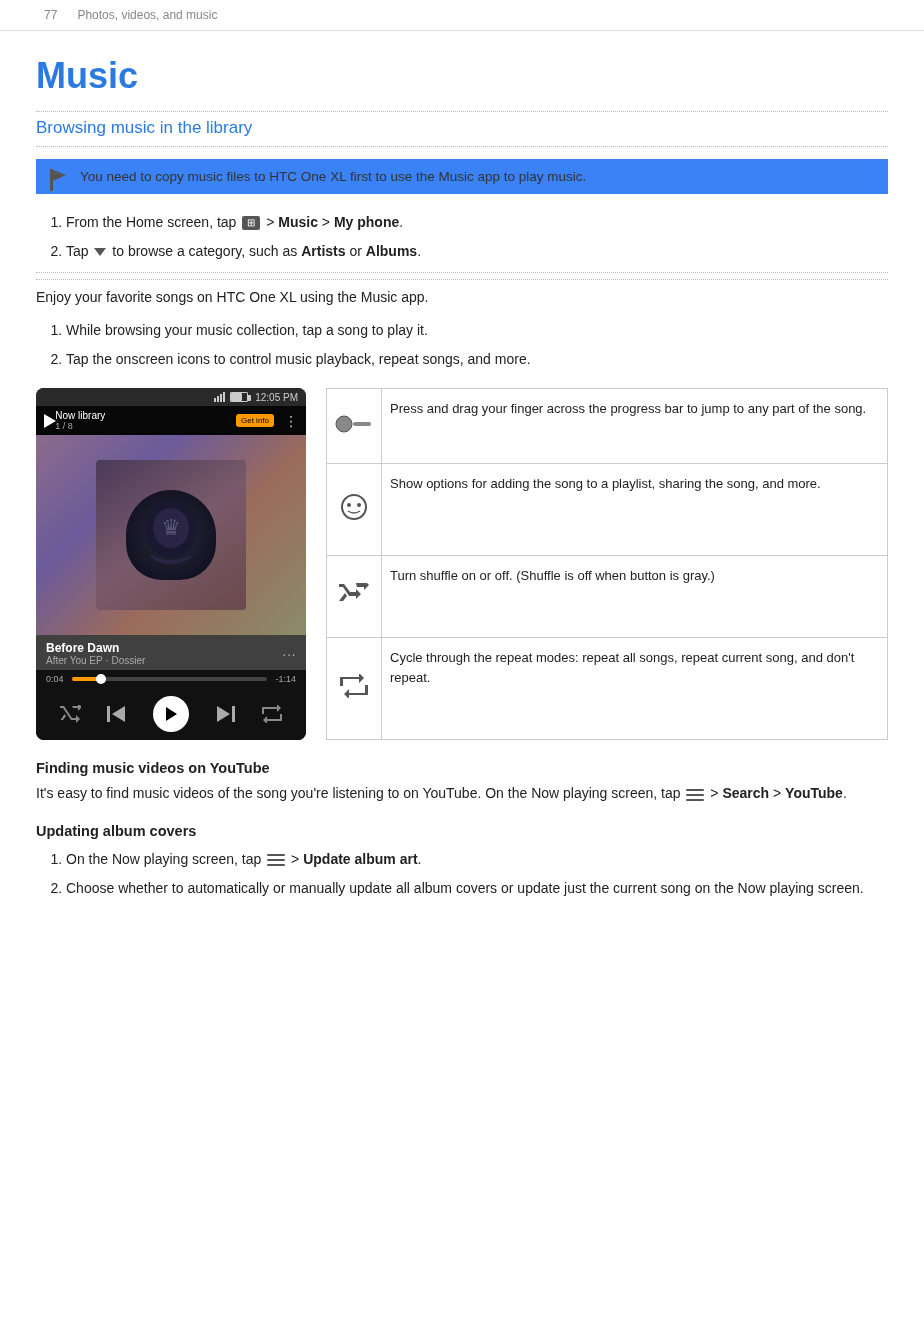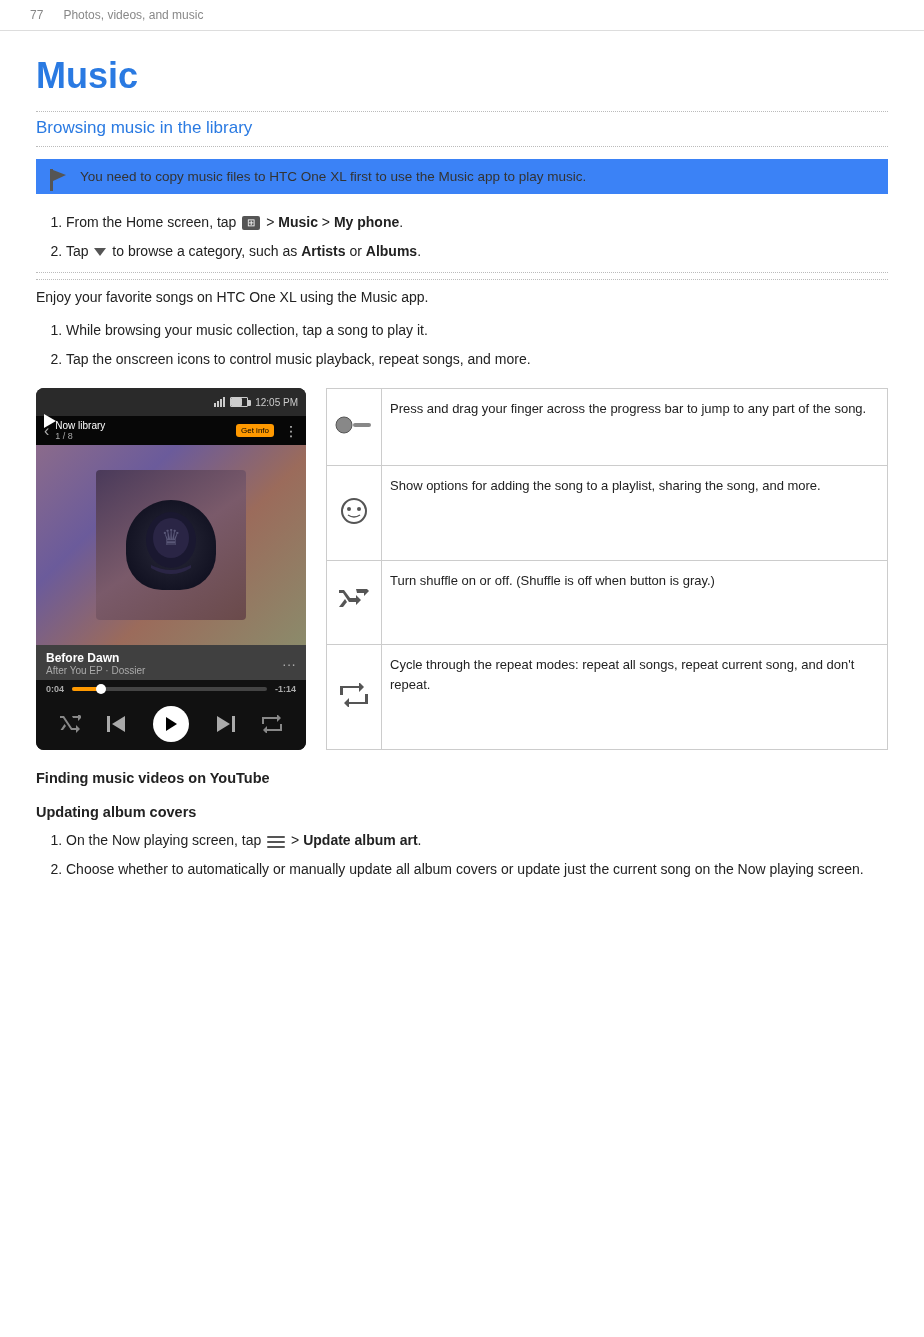--- a/index.html
+++ b/index.html
@@ -9,21 +9,21 @@
       color: #222;
       background: #fff;
       width: 924px;
       min-height: 1337px;
       padding: 0;
     }
 
     .page-header {
       font-size: 12px;
       color: #888;
-      padding: 8px 30px;
+      padding: 8px 44px;
       border-bottom: 1px solid #ddd;
     }
 
     .page-content {
       padding: 16px 36px 40px 36px;
     }
 
     h1.music-title {
       font-size: 36px;
       font-weight: bold;
@@ -112,21 +112,21 @@
       min-width: 270px;
       background: #1a1a1a;
       border-radius: 8px;
       overflow: hidden;
       position: relative;
       margin-right: 20px;
     }
 
     .phone-status-bar {
       background: #2a2a2a;
-      height: 28px;
+      height: 18px;
       display: flex;
       align-items: center;
       justify-content: center;
       padding: 0 8px;
       gap: 4px;
     }
     .status-time {
       font-size: 10px;
       color: #ccc;
       margin-left: 4px;
@@ -225,21 +225,20 @@
       color: #aaa;
       font-size: 14px;
     }
 
     .progress-bar-area {
       background: #111;
       padding: 4px 10px;
       display: flex;
       align-items: center;
       gap: 8px;
-      font-weight: bold;
     }
     .time-label {
       font-size: 9px;
       color: #aaa;
     }
     .progress-track {
       flex: 1;
       height: 4px;
       background: #444;
       border-radius: 2px;
@@ -529,20 +528,29 @@
         <td class="desc-cell">
           Cycle through the repeat modes: repeat all songs, repeat current song, and don't repeat.
         </td>
       </tr>
     </tbody>
       </table>
   </div>
 
   <p class="subsection-heading">Finding music videos on YouTube</p>
 
+  <p class="section-body">
+    <span>It's easy to find music videos of the song you're listening to on YouTube. On the Now playing screen, tap</span>
+    <svg width="18" height="14" viewBox="0 0 18 14" style="display:inline;vertical-align:middle;margin:0 2px;">
+      <rect x="0" y="1" width="18" height="2" rx="1" fill="#555"></rect>
+      <rect x="0" y="6" width="18" height="2" rx="1" fill="#555"></rect>
+      <rect x="0" y="11" width="18" height="2" rx="1" fill="#555"></rect>
+    </svg>
+    &gt; <strong>Search</strong> &gt; <strong>YouTube</strong>.
+  </p>
 
   <p class="subsection-heading">Updating album covers</p>
 
   <ol>
     <li>
       On the Now playing screen, tap
       <svg width="18" height="14" viewBox="0 0 18 14" style="display:inline;vertical-align:middle;margin:0 2px;">
         <rect x="0" y="1" width="18" height="2" rx="1" fill="#555"></rect>
         <rect x="0" y="6" width="18" height="2" rx="1" fill="#555"></rect>
         <rect x="0" y="11" width="18" height="2" rx="1" fill="#555"></rect>

